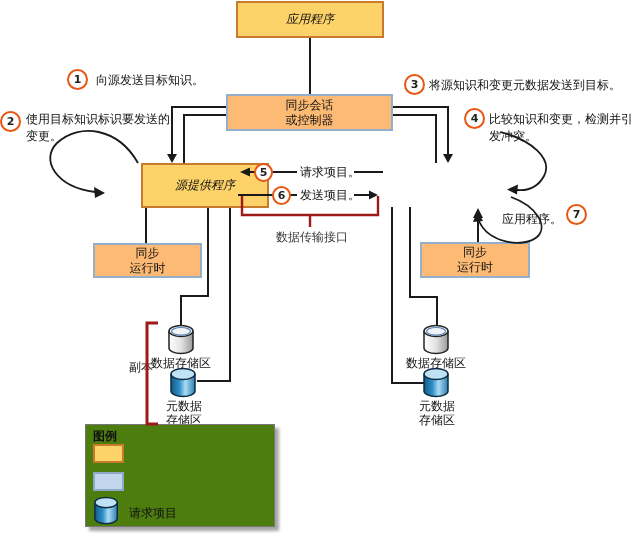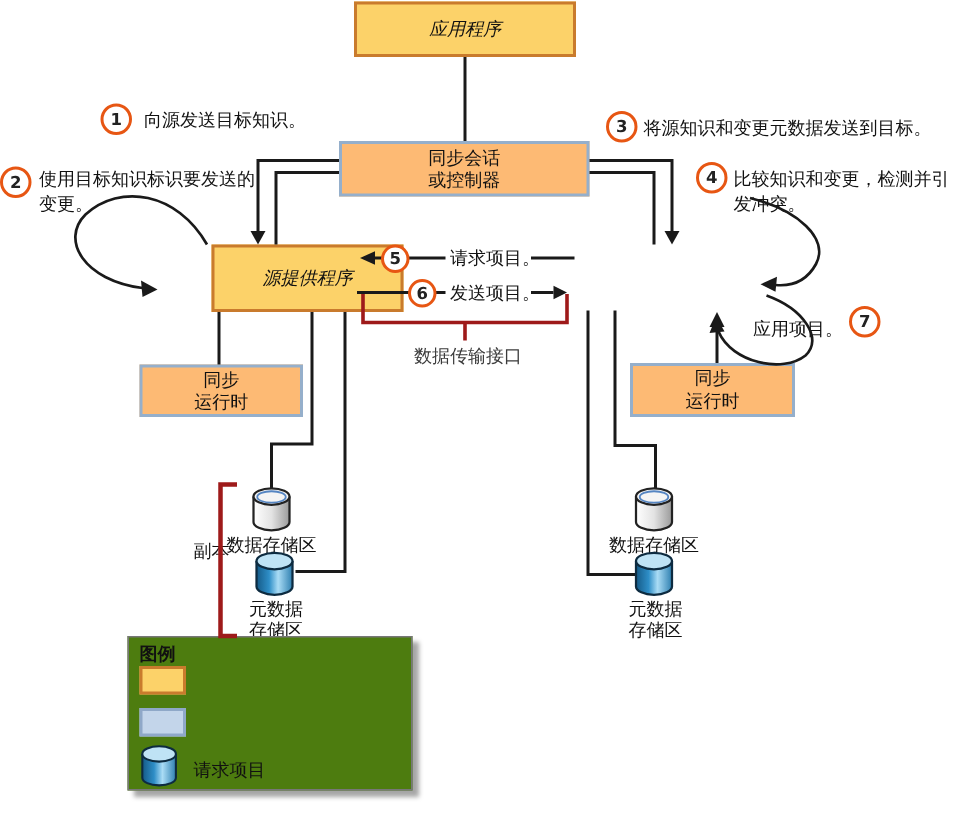--- a/index.html
+++ b/index.html
@@ -130,21 +130,21 @@
       <span>7</span>
     </div>
 
   <div class="note" style="left:96px;top:72px;">向源发送目标知识。</div>
   <div class="note" style="left:26px;top:111px;width:152px;">使用目标知识标识要发送的变更。</div>
   <div class="note" style="left:429px;top:77px;width:212px;">将源知识和变更元数据发送到目标。</div>
   <div class="note" style="left:489px;top:111px;width:152px;">比较知识和变更，检测并引发冲突。</div>
 
   <div class="lbl" style="left:300px;top:165px;">请求项目。</div>
   <div class="lbl" style="left:300px;top:188px;">发送项目。</div>
-  <div class="lbl" style="left:502px;top:212px;">应用项目。</div>
+  <div class="lbl" style="left:502px;top:212px;">应用程序。</div>
   <div class="lbl" style="left:276px;top:230px;color:#3a3a3a;">数据传输接口</div>
   <div class="lbl" style="left:129px;top:360px;">副本</div>
 
   <svg class="cyl" style="left:167px;top:324px;" width="30" height="32" viewBox="0 0 30 32">
     <defs>
       <linearGradient id="gGray1" x1="0" y1="0" x2="1" y2="0">
         <stop offset="0" stop-color="#ffffff"></stop>
           <stop offset="0.5" stop-color="#e3e3e3"></stop>
           <stop offset="1" stop-color="#9a9a9a"></stop>
       </linearGradient>

